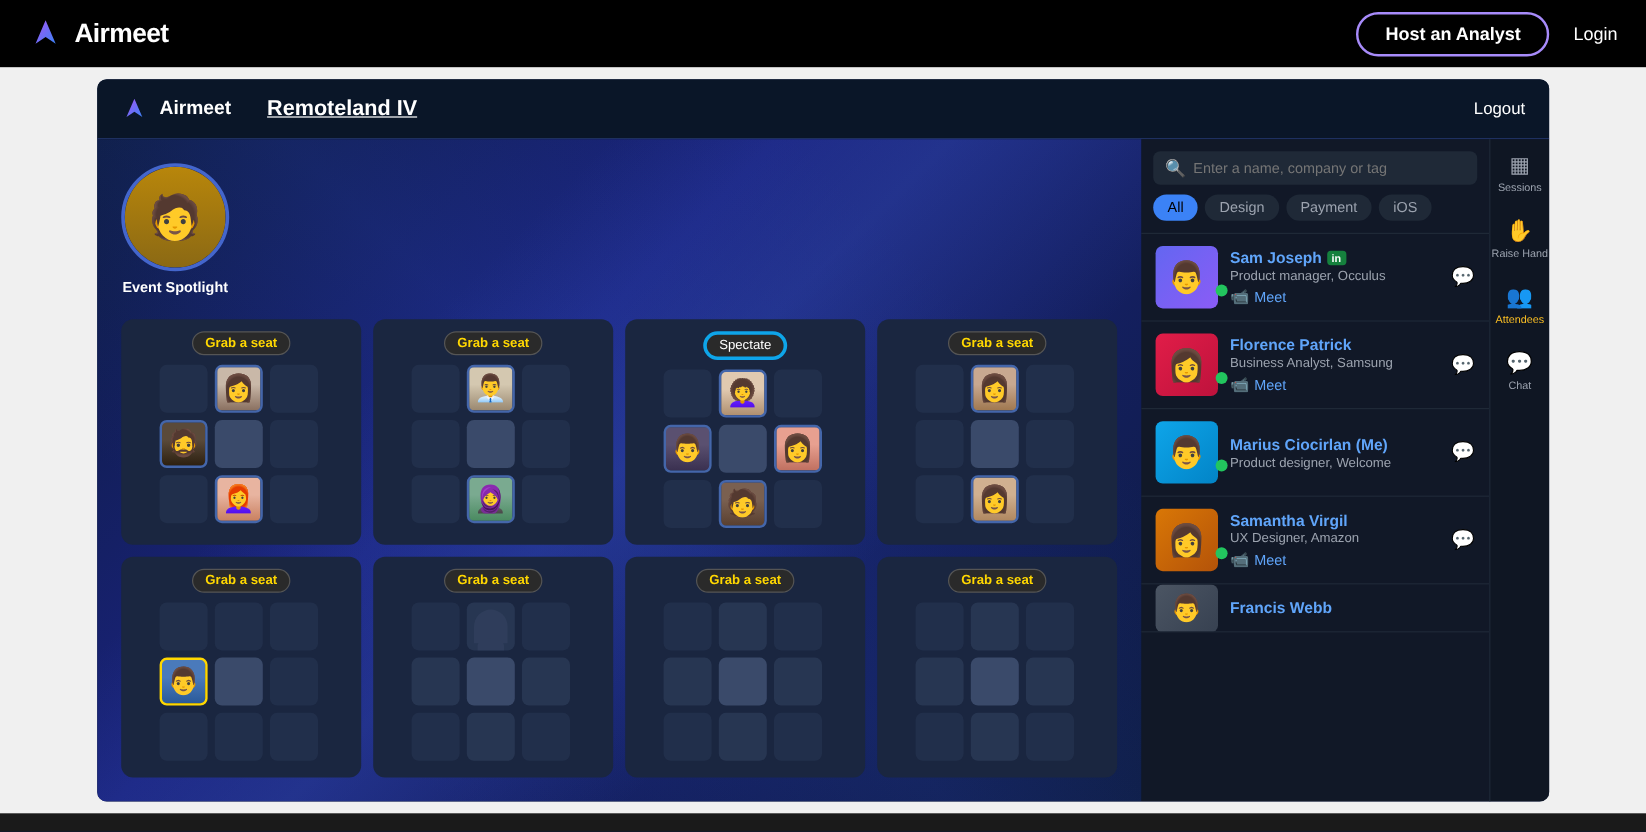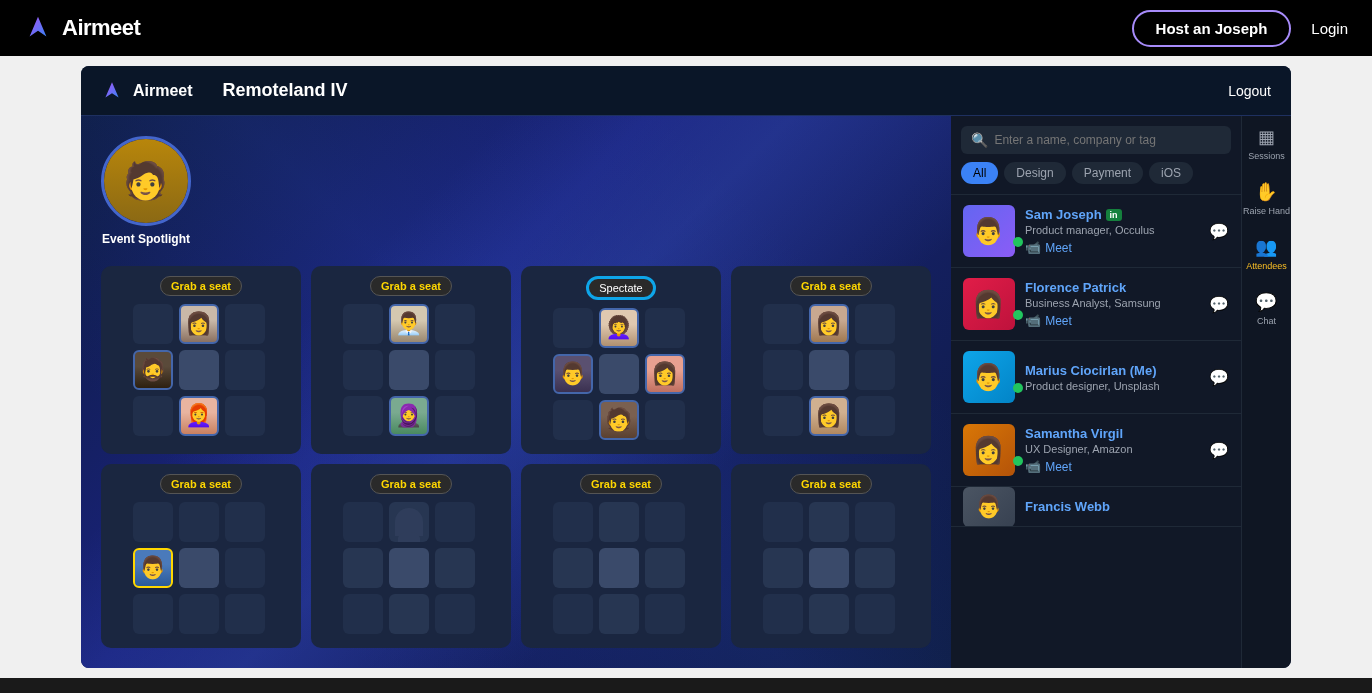--- a/index.html
+++ b/index.html
@@ -52,21 +52,21 @@
     .app-header {
       background: #0a1628;
       display: flex;
       align-items: center;
       padding: 0 20px;
       height: 50px;
       border-bottom: 1px solid #1e3060;
     }
     .app-header-left { display: flex; align-items: center; gap: 10px; }
     .app-logo-text { color: #fff; font-size: 16px; font-weight: 700; }
-    .app-title { color: #fff; font-size: 18px; font-weight: 700; margin-left: 20px; }
+    .app-title { color: #fff; font-size: 18px; font-weight: 700; margin-left: 20px; text-decoration: underline; }
     .app-header-right { margin-left: auto; }
     .logout-btn { background: none; border: none; color: #fff; font-size: 14px; cursor: pointer; }
 
     
     .app-body {
       display: flex;
       flex: 1;
     }
 
     
@@ -407,21 +407,21 @@
         <linearGradient id="logoGrad" x1="0%" y1="0%" x2="100%" y2="100%">
           <stop offset="0%" style="stop-color:#a855f7"></stop>
           <stop offset="100%" style="stop-color:#3b82f6"></stop>
         </linearGradient>
       </defs>
       <polygon points="20,4 8,32 20,24 32,32" fill="url(#logoGrad)"></polygon>
     </svg>
     <span class="nav-logo-text">Airmeet</span>
   </div>
   <div class="nav-right">
-    <button class="host-btn">Host an Joseph</button>
+    <button class="host-btn">Host an Analyst</button>
     <button class="login-btn">Login</button>
   </div>
 </nav>
 
 <div class="main-wrapper">
   <div class="app-container">
 
     <header class="app-header">
       <div class="app-header-left">
         <svg width="22" height="22" viewBox="0 0 40 40">
@@ -670,21 +670,21 @@
             <div style="position:relative; flex-shrink:0;">
               <div class="attendee-avatar" style="background:linear-gradient(135deg,#0ea5e9,#0284c7);">
                 <span style="font-size:26px;">👨</span>
               </div>
               <div class="online-dot"></div>
             </div>
             <div class="attendee-info">
               <div class="attendee-name">
                 <span>Marius Ciocirlan (Me)</span>
               </div>
-              <div class="attendee-role">Product designer, Unsplash</div>
+              <div class="attendee-role">Product designer, Welcome</div>
             </div>
             <span style="color:#6b7280; font-size:16px;">💬</span>
           </div>
 
           <div class="attendee-item">
             <div style="position:relative; flex-shrink:0;">
               <div class="attendee-avatar" style="background:linear-gradient(135deg,#d97706,#b45309);">
                 <span style="font-size:26px;">👩</span>
               </div>
               <div class="online-dot"></div>

